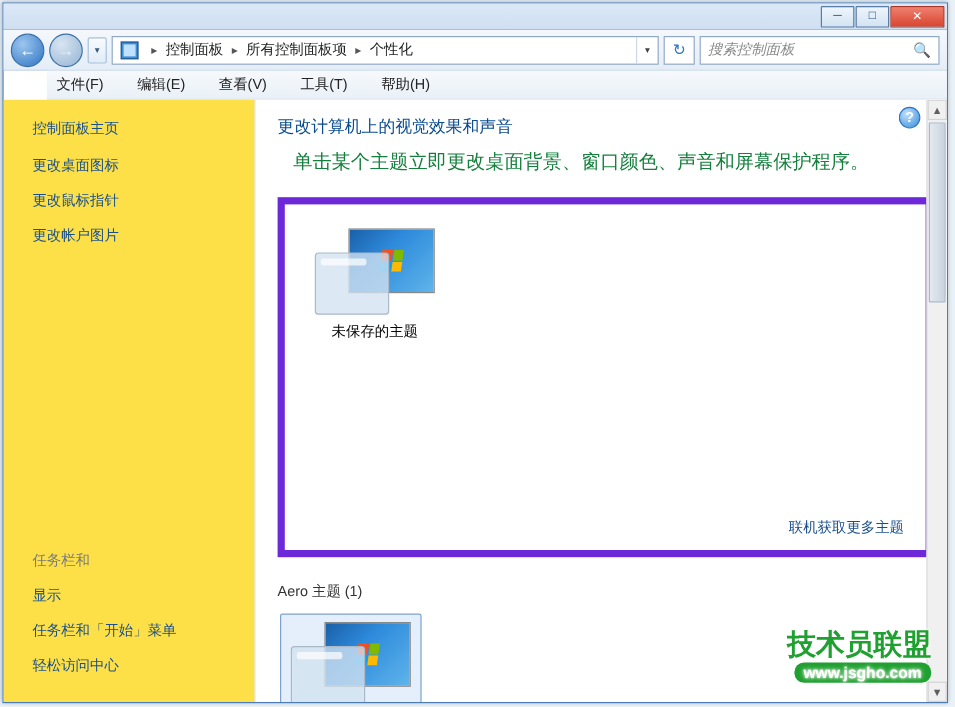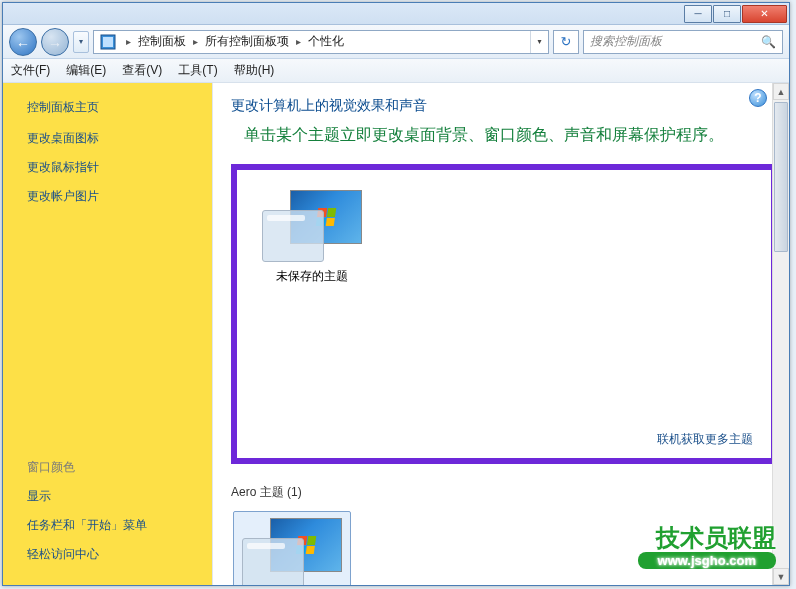--- a/index.html
+++ b/index.html
@@ -13,21 +13,21 @@
 .navbtn.fwd { background: radial-gradient(circle at 35% 30%, #d8e5f2, #94b4d4); color: #e8eef5; }
 .navdrop { width: 16px; height: 22px; border: 1px solid #a8c0dc; background: linear-gradient(#f8fbfe,#e0ecf7); display: flex; align-items: center; justify-content: center; font-size: 8px; color: #3a5a80; border-radius: 2px; }
 .address { flex: 1; height: 24px; border: 1px solid #8fa8c5; background: #fff; display: flex; align-items: center; font-size: 12px; color: #222; }
 .addr-icon { width: 20px; height: 20px; margin: 0 4px; display: flex; align-items: center; justify-content: center; }
 .crumb { padding: 0 3px; cursor: default; }
 .crumb-arrow { padding: 0 4px; color: #555; font-size: 10px; }
 .addr-drop { width: 18px; height: 22px; border-left: 1px solid #cfd8e3; display: flex; align-items: center; justify-content: center; font-size: 8px; color: #444; margin-left: auto; }
 .refresh { width: 26px; height: 24px; border: 1px solid #8fa8c5; background: #fff; display: flex; align-items: center; justify-content: center; color: #2e74c3; font-size: 13px; }
 .search { width: 200px; height: 24px; border: 1px solid #8fa8c5; background: #fff; display: flex; align-items: center; font-size: 12px; color: #888; font-style: italic; padding-left: 6px; position: relative; }
 .search .mag { position: absolute; right: 6px; color: #4a7db5; font-style: normal; }
-.menubar { height: 24px; background: linear-gradient(#f6f9fc,#e9f0f7); display: flex; align-items: center; padding: 0 8px; border-bottom: 1px solid #d7e1ec; font-size: 12px; gap: 16px; color: #222; }
+.menubar { height: 24px; background: linear-gradient(#f6f9fc,#e9f0f7); display: flex; align-items: center; padding: 0 8px; border-bottom: 1px solid #d7e1ec; font-size: 12px; gap: 28px; color: #222; margin-left: 36px; }
 .menuitem { cursor: default; }
 .body { flex: 1; display: flex; overflow: hidden; position: relative; }
 .sidebar { width: 210px; background: #fde047; border-right: 1px solid #e0e6ee; padding: 16px 14px 10px 24px; display: flex; flex-direction: column; font-size: 12px; overflow-y: auto; }
 .side-title { color: #1a4f8a; font-size: 12px; margin-bottom: 14px; cursor: default; }
 .side-link { color: #1a4f8a; margin-bottom: 12px; cursor: pointer; }
 .side-spacer { flex: 1; }
 .side-seealso { color: #7a7a7a; margin-bottom: 12px; }
 .content { flex: 1; position: relative; overflow: hidden; background: #fff; }
 .content-inner { padding: 14px 12px 10px 18px; height: 100%; overflow-y: auto; }
 .help-icon { position: absolute; top: 6px; right: 22px; width: 18px; height: 18px; border-radius: 50%; background: radial-gradient(circle at 35% 30%,#bfe0ff,#3a8fd8); color: #fff; font-size: 12px; font-weight: bold; display: flex; align-items: center; justify-content: center; border: 1px solid #2e74c3; }
@@ -42,21 +42,21 @@
 .winlogo div:nth-child(1){ background:#f25022;} .winlogo div:nth-child(2){ background:#7fba00;} .winlogo div:nth-child(3){ background:#00a4ef;} .winlogo div:nth-child(4){ background:#ffb900;}
 .thumb-front { position: absolute; left: 0; bottom: 0; width: 62px; height: 52px; background: rgba(210,225,240,.78); border: 1px solid #aab8c8; border-radius: 3px; }
 .thumb-front::before { content: ""; position: absolute; top: 4px; left: 4px; width: 38px; height: 6px; background: rgba(255,255,255,.7); border-radius: 2px; }
 .section-label { font-size: 12px; color: #333; margin: 20px 0 10px; }
 .online-link { position: absolute; right: 18px; bottom: 10px; font-size: 12px; color: #1a4f8a; cursor: pointer; }
 .scrollbar { position: absolute; right: 0; top: 0; bottom: 0; width: 17px; background: #f0f0f0; border-left: 1px solid #dcdcdc; display: flex; flex-direction: column; }
 .sb-btn { height: 17px; background: #f0f0f0; display: flex; align-items: center; justify-content: center; font-size: 9px; color: #606060; border: 1px solid #d4d4d4; }
 .sb-track { flex: 1; position: relative; }
 .sb-thumb { position: absolute; left: 1px; right: 1px; top: 2px; height: 150px; background: linear-gradient(90deg,#e4e9ef,#c9d4e0); border: 1px solid #a8b8cc; border-radius: 1px; }
 .watermark { position: absolute; right: 20px; bottom: 20px; font-size: 24px; font-weight: bold; color: #20a030; text-shadow: 0 0 4px #fff, 0 0 2px #fff; pointer-events: none; display: flex; flex-direction: column; align-items: flex-end; line-height: 1; }
-.watermark .wm2 { font-size: 13px; background: #20a030; color: #fff; padding: 2px 20px; border-radius: 8px; margin-top: 2px; }
+.watermark .wm2 { font-size: 13px; background: #20a030; color: #fff; padding: 2px 8px; border-radius: 8px; margin-top: 2px; }
 </style>
 </head>
 <body>
 
 <div class="window">
 
   <div class="titlebar">
     <div class="winbtn">─</div>
     <div class="winbtn">□</div>
     <div class="winbtn close">✕</div>
@@ -97,21 +97,21 @@
   </div>
 
   <div class="body">
 
     <div class="sidebar">
       <div class="side-title">控制面板主页</div>
       <div class="side-link">更改桌面图标</div>
       <div class="side-link">更改鼠标指针</div>
       <div class="side-link">更改帐户图片</div>
       <div class="side-spacer"></div>
-      <div class="side-seealso">窗口颜色</div>
+      <div class="side-seealso">任务栏和</div>
       <div class="side-link">显示</div>
       <div class="side-link">任务栏和「开始」菜单</div>
       <div class="side-link">轻松访问中心</div>
     </div>
 
     <div class="content">
       <div class="help-icon">?</div>
       <div class="content-inner">
         <div class="h1">更改计算机上的视觉效果和声音</div>
         <div class="desc">单击某个主题立即更改桌面背景、窗口颜色、声音和屏幕保护程序。</div>

